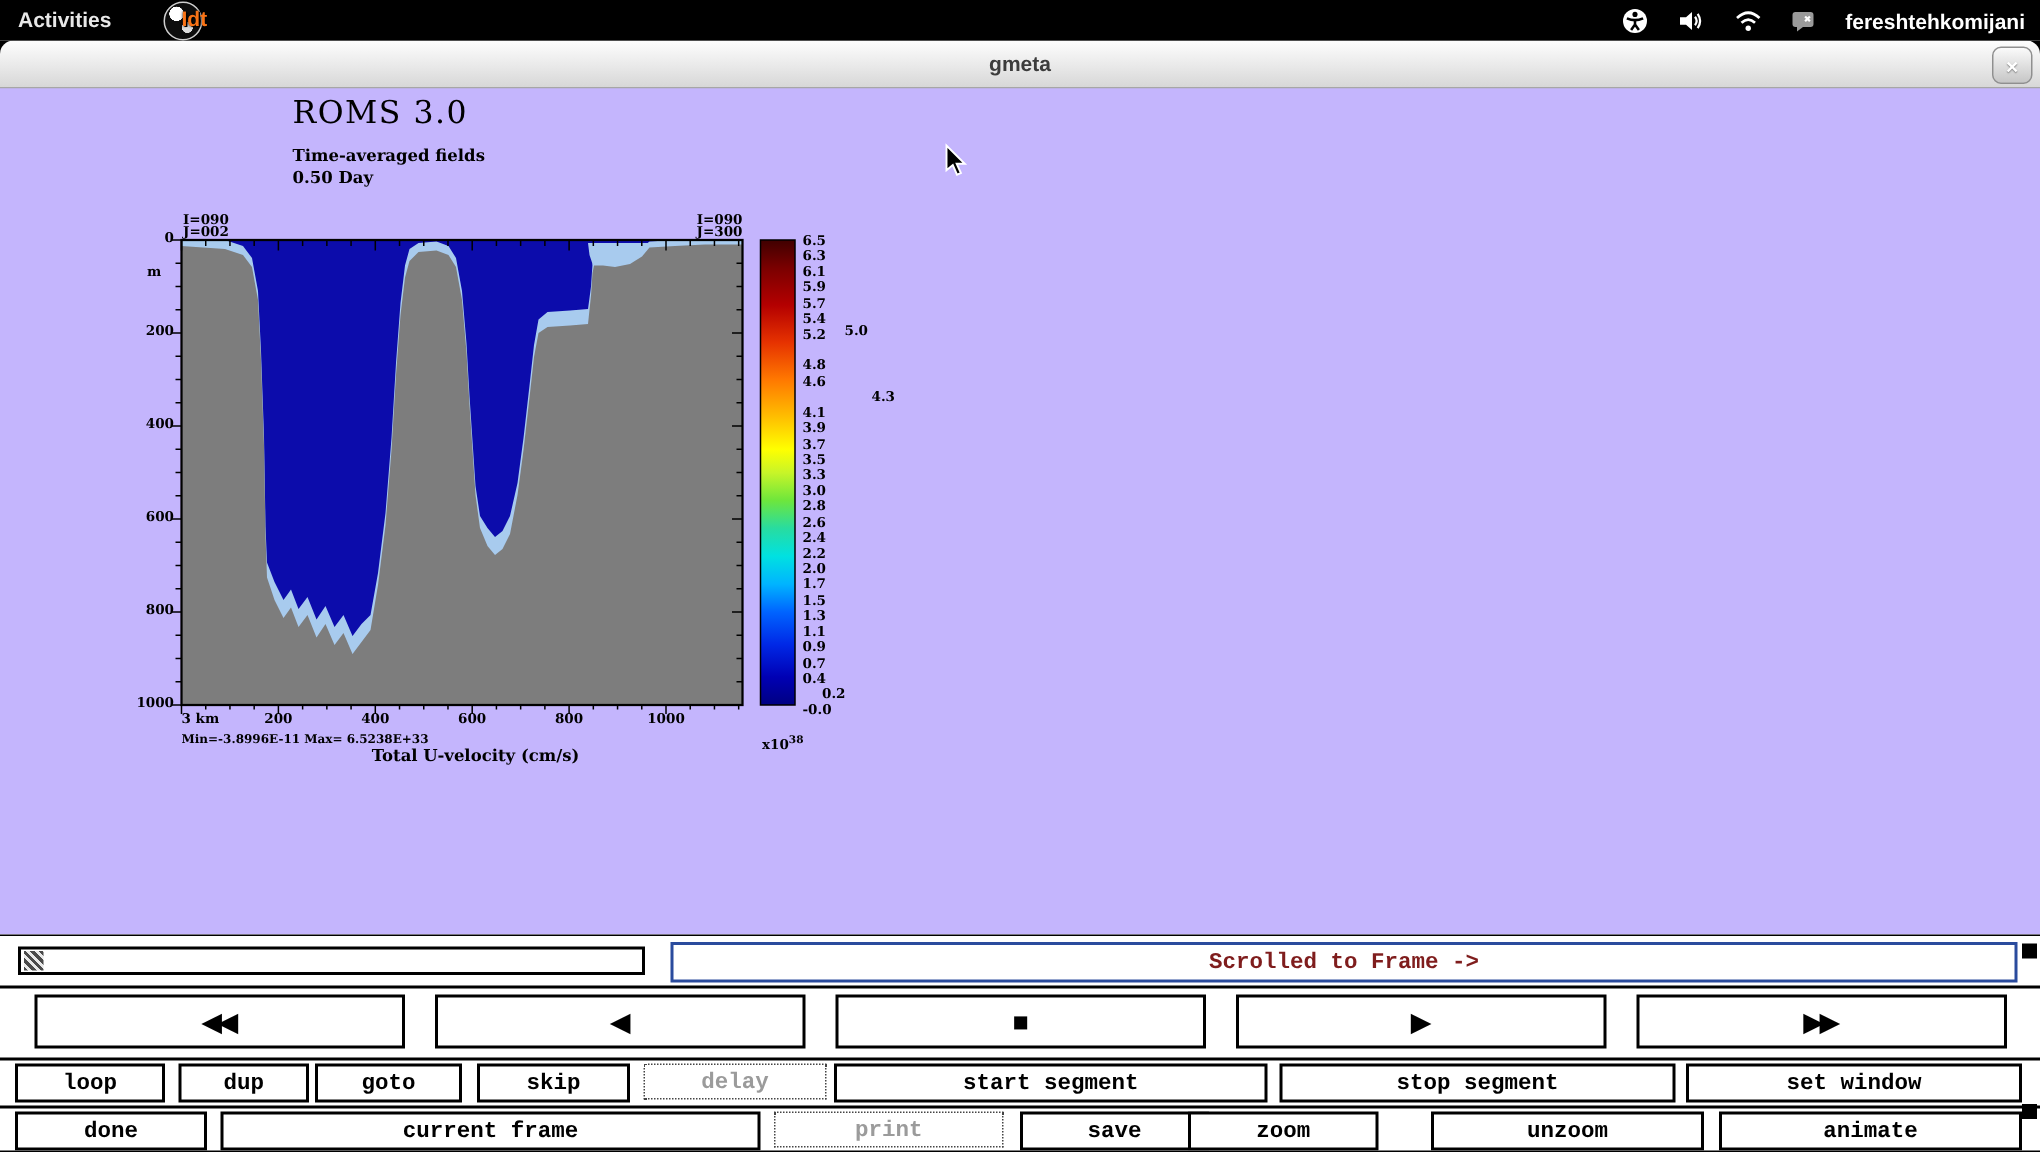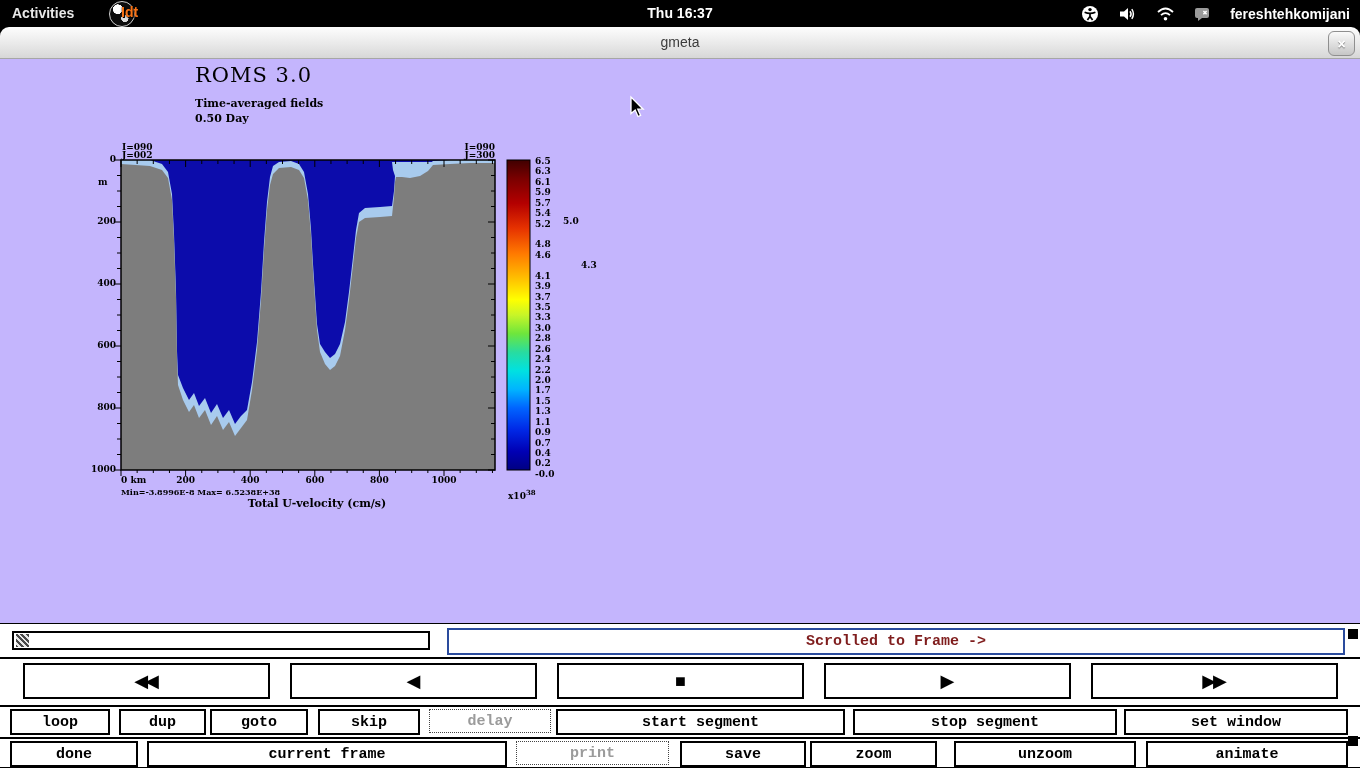--- a/index.html
+++ b/index.html
@@ -21,21 +21,21 @@
   #tray{position:absolute;right:10px;top:0;height:27px;display:flex;align-items:center;gap:19px;}
   #tray .username{font-size:14px;font-weight:bold;color:#fff;}
   #tray svg{display:block;}
 
   
   #titlebar-shadow{position:absolute;top:27px;left:0;width:1360px;height:12px;background:#000;}
   #titlebar{position:absolute;top:27px;left:0;width:1360px;height:31px;
       background:linear-gradient(#fdfdfd,#e9e9e9 55%,#d7d7d7);border-bottom:1px solid #a6a6a6;
       border-radius:9px 9px 0 0;z-index:10;}
   #window-title{position:absolute;left:0;right:0;top:7px;text-align:center;
-      font-size:14px;font-weight:normal;color:#3c3c3c;}
+      font-size:14px;font-weight:bold;color:#3c3c3c;}
   #close-btn{position:absolute;right:5px;top:4px;width:25px;height:23px;border-radius:6px;
       background:linear-gradient(#fafafa,#c6c6c6);border:1px solid #8f8f8f;
       display:flex;align-items:center;justify-content:center;
       color:#fff;font-size:14px;font-weight:bold;text-shadow:0 1px 1px #777;cursor:default;}
 
   
   #content{position:absolute;top:58px;left:0;width:1360px;height:565px;background:#c4b5fd;z-index:5;}
   .serif{font-family:"DejaVu Serif",serif;color:#000;}
   #plot-title{left:195px;top:5px;font-size:21px;letter-spacing:1px;}
   .plot-sub{left:195px;font-size:11px;font-weight:bold;}
@@ -75,21 +75,20 @@
 </style>
 </head>
 <body>
 
 <div id="topbar">
   <div id="activities">Activities</div>
   <div id="appicon">
     <div class="globe"></div>
     <div class="appname">Idt</div>
   </div>
-  <div id="clock">Thu 16:37</div>
   <div id="tray">
     <span>
       <svg width="18" height="18" viewBox="0 0 18 18">
           <circle cx="9" cy="9" r="8" fill="#fff"></circle>
           <circle cx="9" cy="4.6" r="1.7" fill="#000"></circle>
           <path d="M3.6 7.2 Q9 9.6 14.4 7.2" stroke="#000" stroke-width="1.7" fill="none"></path>
           <path d="M9 8.8 L9 11.4 M9 11.4 L6.4 15 M9 11.4 L11.6 15" stroke="#000" stroke-width="1.7" fill="none"></path>
         </svg>
     </span>
     <span>
@@ -291,21 +290,21 @@
   <div class="abs serif" id="y-unit">m</div>
   <div id="ytick-labels">
       <div class="abs serif ytick" style="top: 96px;">0</div>
       <div class="abs serif ytick" style="top: 158px;">200</div>
       <div class="abs serif ytick" style="top: 220px;">400</div>
       <div class="abs serif ytick" style="top: 282px;">600</div>
       <div class="abs serif ytick" style="top: 344px;">800</div>
       <div class="abs serif ytick" style="top: 406px;">1000</div>
     </div>
   <div id="xtick-labels">
-      <div class="abs serif xtick" style="left: 121px; width: 60px; text-align: left;">0 km</div>
+      <div class="abs serif xtick" style="left: 121px; width: 60px; text-align: left;">3 km</div>
       <div class="abs serif xtick" style="left: 155.6px; width: 60px; text-align: center;">200</div>
       <div class="abs serif xtick" style="left: 220.2px; width: 60px; text-align: center;">400</div>
       <div class="abs serif xtick" style="left: 284.8px; width: 60px; text-align: center;">600</div>
       <div class="abs serif xtick" style="left: 349.4px; width: 60px; text-align: center;">800</div>
       <div class="abs serif xtick" style="left: 414px; width: 60px; text-align: center;">1000</div>
     </div>
   <div id="cb-labels">
       <div class="abs serif cb-label" style="top: 98px;">6.5</div>
       <div class="abs serif cb-label" style="top: 108.43px;">6.3</div>
       <div class="abs serif cb-label" style="top: 118.86px;">6.1</div>
@@ -328,25 +327,25 @@
       <div class="abs serif cb-label" style="top: 296.17px;">2.4</div>
       <div class="abs serif cb-label" style="top: 306.6px;">2.2</div>
       <div class="abs serif cb-label" style="top: 317.03px;">2.0</div>
       <div class="abs serif cb-label" style="top: 327.46px;">1.7</div>
       <div class="abs serif cb-label" style="top: 337.89px;">1.5</div>
       <div class="abs serif cb-label" style="top: 348.32px;">1.3</div>
       <div class="abs serif cb-label" style="top: 358.75px;">1.1</div>
       <div class="abs serif cb-label" style="top: 369.18px;">0.9</div>
       <div class="abs serif cb-label" style="top: 379.61px;">0.7</div>
       <div class="abs serif cb-label" style="top: 390.04px;">0.4</div>
-      <div class="abs serif cb-label" style="top: 400.47px;">0.2</div>
+      <div class="abs serif cb-label" style="top: 400.47px; margin-left: 13px;">0.2</div>
       <div class="abs serif cb-label" style="top: 410.9px;">-0.0</div>
     </div>
 
-  <div class="abs serif" id="plot-stats">Min=-3.8996E-8  Max= 6.5238E+38</div>
+  <div class="abs serif" id="plot-stats">Min=-3.8996E-11  Max= 6.5238E+33</div>
   <div class="abs serif" id="plot-xlabel">Total U-velocity (cm/s)</div>
   <div class="abs serif" id="cb-exp">
     <span>x10</span><sup>38</sup>
   </div>
 </div>
 
 <div id="panel">
   <div class="sep" style="top:33px"></div>
   <div class="sep" style="top:81px"></div>
   <div class="sep" style="top:113px"></div>
@@ -376,17 +375,17 @@
       <div class="cmd-btn row1-btn disabled" style="left: 429px; width: 120px;">delay</div>
       <div class="cmd-btn row1-btn" style="left: 556px; width: 285px;">start segment</div>
       <div class="cmd-btn row1-btn" style="left: 853px; width: 260px;">stop segment</div>
       <div class="cmd-btn row1-btn" style="left: 1124px; width: 220px;">set window</div>
     </div>
   <div id="button-row-2">
       <div class="cmd-btn row2-btn" style="left: 10px; width: 124px;">done</div>
       <div class="cmd-btn row2-btn" style="left: 147px; width: 356px;">current frame</div>
       <div class="cmd-btn row2-btn disabled" style="left: 516px; width: 151px;">print</div>
       <div class="cmd-btn row2-btn" style="left: 680px; width: 122px;">save</div>
-      <div class="cmd-btn row2-btn" style="left: 810px; width: 123px;">zoom</div>
+      <div class="cmd-btn row2-btn" style="left: 792px; width: 123px;">zoom</div>
       <div class="cmd-btn row2-btn" style="left: 954px; width: 178px;">unzoom</div>
       <div class="cmd-btn row2-btn" style="left: 1146px; width: 198px;">animate</div>
     </div>
 </div>
 
 </body></html>

